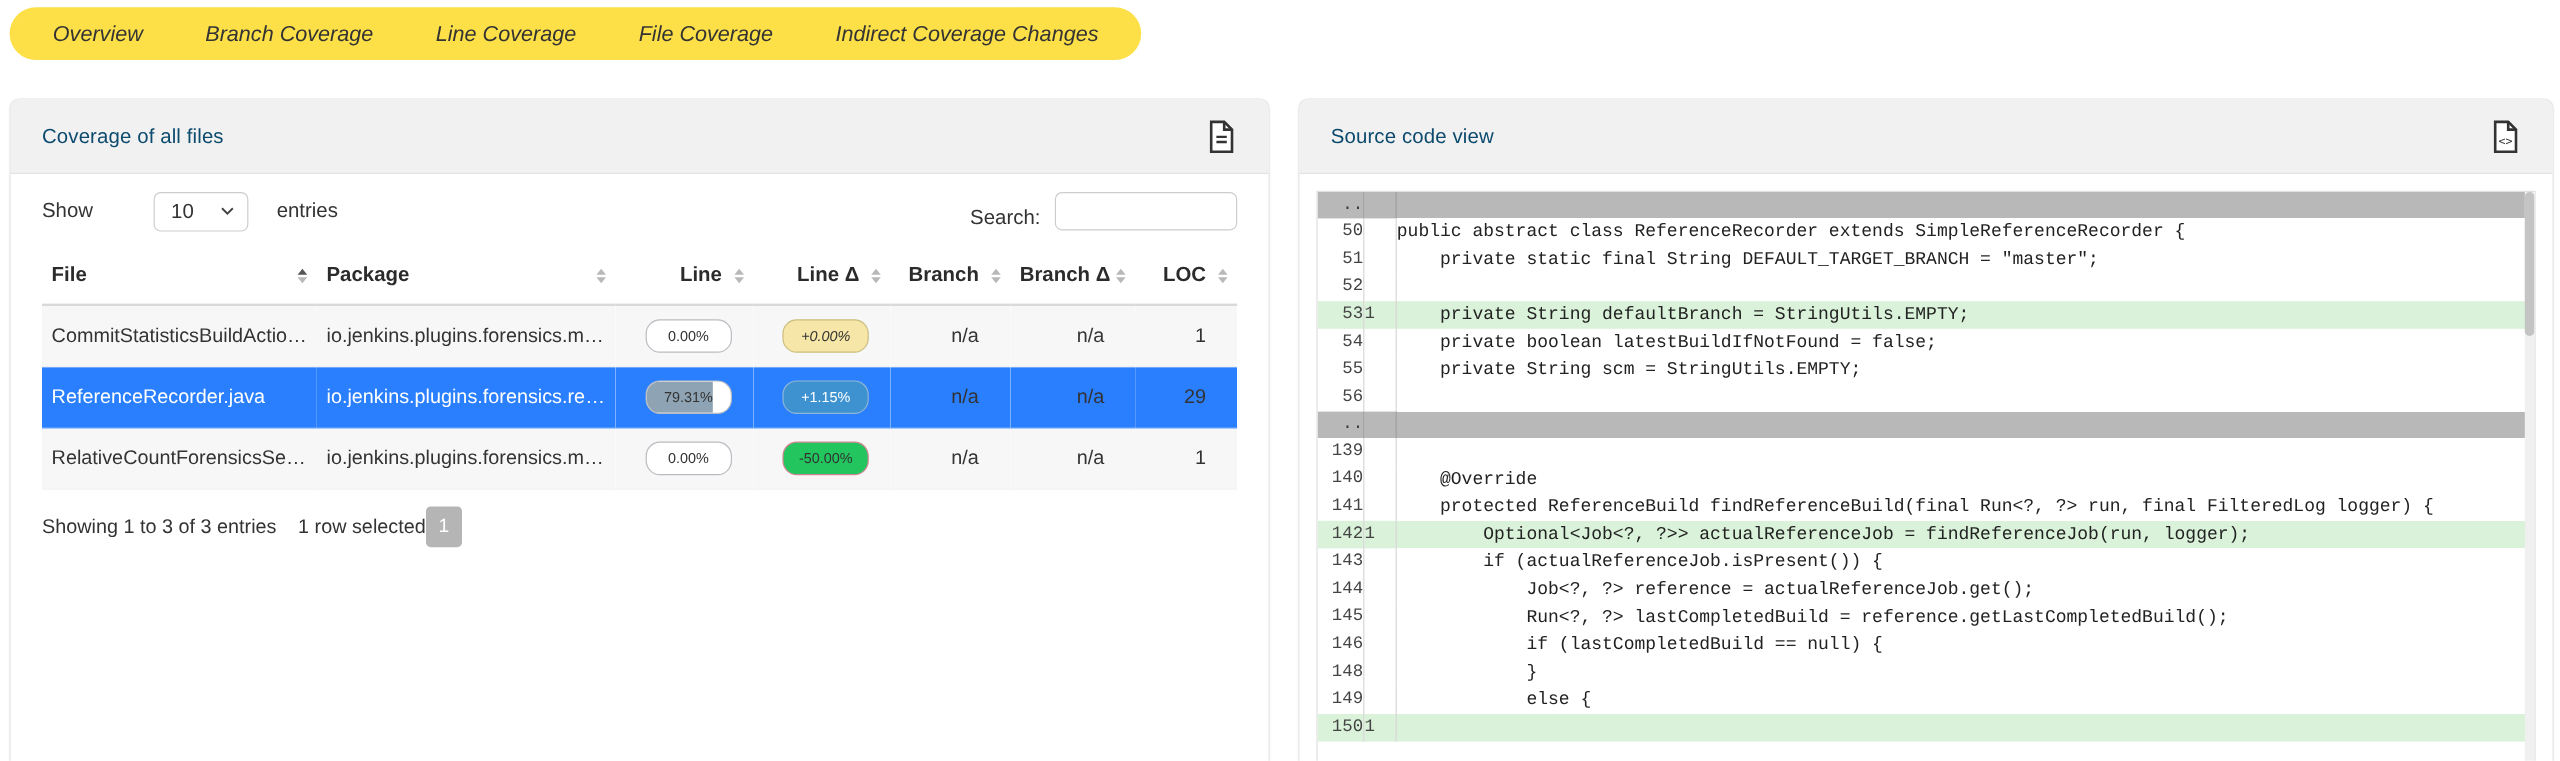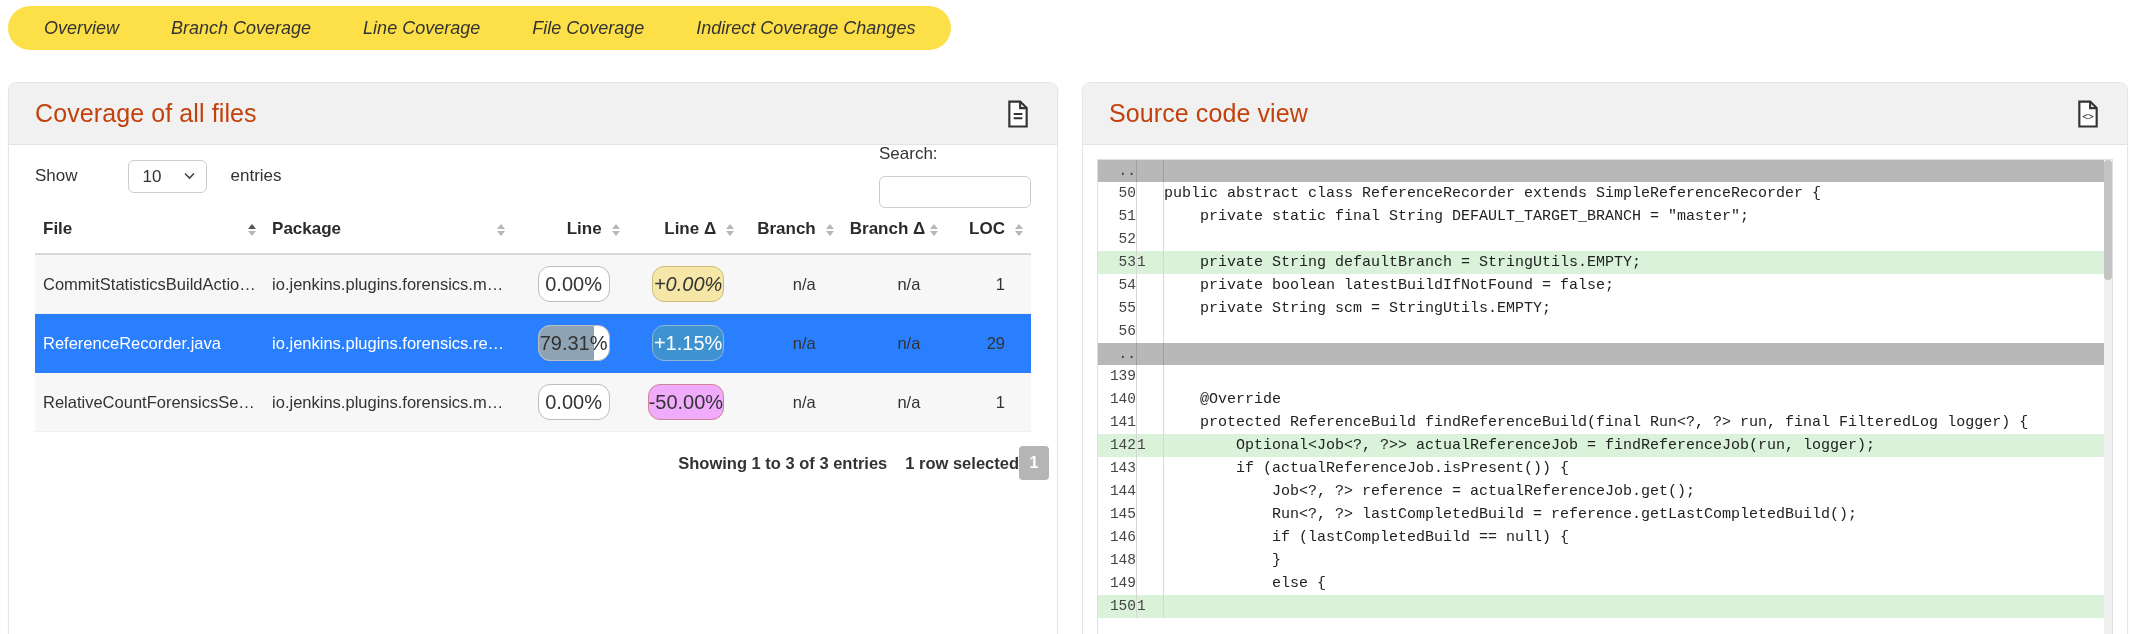--- a/index.html
+++ b/index.html
@@ -51,21 +51,21 @@
 
   .card-head{
     height:62px;
     background:#f1f1f1;
     border-bottom:1px solid #e3e3e3;
     display:flex;align-items:center;
     justify-content:space-between;
     padding:0 26px;
     box-sizing:border-box;
   }
-  .card-title{font-size:25px;color:#c2410c;letter-spacing:.1px;}
+  .card-title{font-size:17px;color:#0c4a6e;letter-spacing:.1px;}
   .head-icon{width:26px;height:30px;display:block;}
 
   .card-body{padding:0 26px;box-sizing:border-box;}
 
   
   .tbl-controls{
     display:flex;align-items:center;justify-content:space-between;
     height:62px;
   }
   .show-grp{display:flex;align-items:center;gap:24px;font-size:17px;color:#333;}
@@ -77,21 +77,21 @@
     font-size:17px;font-family:inherit;color:#333;
     line-height:1;cursor:pointer;
   }
   .sel-wrap{position:relative;display:inline-block;margin-left:26px;}
   .sel-wrap .caret{
     position:absolute;right:12px;top:50%;
     transform:translateY(-50%);
     pointer-events:none;
     width:11px;height:7px;
   }
-  .search-grp{display:flex;align-items:flex-start;gap:12px;font-size:17px;color:#333;flex-direction:column;}
+  .search-grp{display:flex;align-items:flex-end;gap:12px;font-size:17px;color:#333;}
   .search-input{
     border:1px solid #cdcdcd;border-radius:6px;
     background:#fff;height:32px;width:152px;
     padding:0 10px;font-size:16px;font-family:inherit;color:#333;
     outline:none;box-sizing:border-box;
   }
 
   
   table.dt{width:100%;border-collapse:collapse;table-layout:fixed;}
   table.dt th{
@@ -128,45 +128,45 @@
   tr.odd{background:#f7f7f7;}
   tr.selected{background:#2a7fff;}
   tr.selected td{color:#ffffff;border-bottom-color:#2a7fff;}
 
   
   .pill{
     display:inline-block;position:relative;
     min-width:72px;
     border:1px solid #b9bcc0;
     border-radius:12px;
-    font-size:20px;
+    font-size:12px;
     line-height:1;
     padding:7px 0;
     text-align:center;
     overflow:hidden;
     box-sizing:border-box;
     background:#ffffff;
     color:#333;
   }
   .pill .fill{
     position:absolute;left:0;top:0;bottom:0;
     background:#8ea4b4;
   }
   .pill .ptxt{position:relative;z-index:2;}
   .pill.plain{background:#ffffff;}
   .pill.yellow{background:#f6e7a8;border-color:#ccbd7e;font-style:italic;}
-  .pill.red{background:#f0abfc;border-color:#cf8591;}
+  .pill.red{background:#22c55e;border-color:#cf8591;}
   .pill.blue{background:#3e92cf;border-color:#8fb6d4;color:#ffffff;}
   .cellpill{display:flex;justify-content:flex-end;padding-right:10px;}
 
   
   .tbl-footer{
-    display:flex;align-items:center;justify-content:flex-end;
+    display:flex;align-items:center;justify-content:flex-start;
     padding:14px 0 0 0;
-    font-size:16.5px;color:#333;font-weight:bold;
+    font-size:16.5px;color:#333;
   }
   .foot-info{display:flex;gap:18px;}
   .pagebtn{
     background:#b5b5b5;color:#ffffff;
     min-width:30px;height:34px;
     border-radius:4px;
     display:flex;align-items:center;justify-content:center;
     font-size:16px;cursor:pointer;
     margin-right:-18px;
   }

